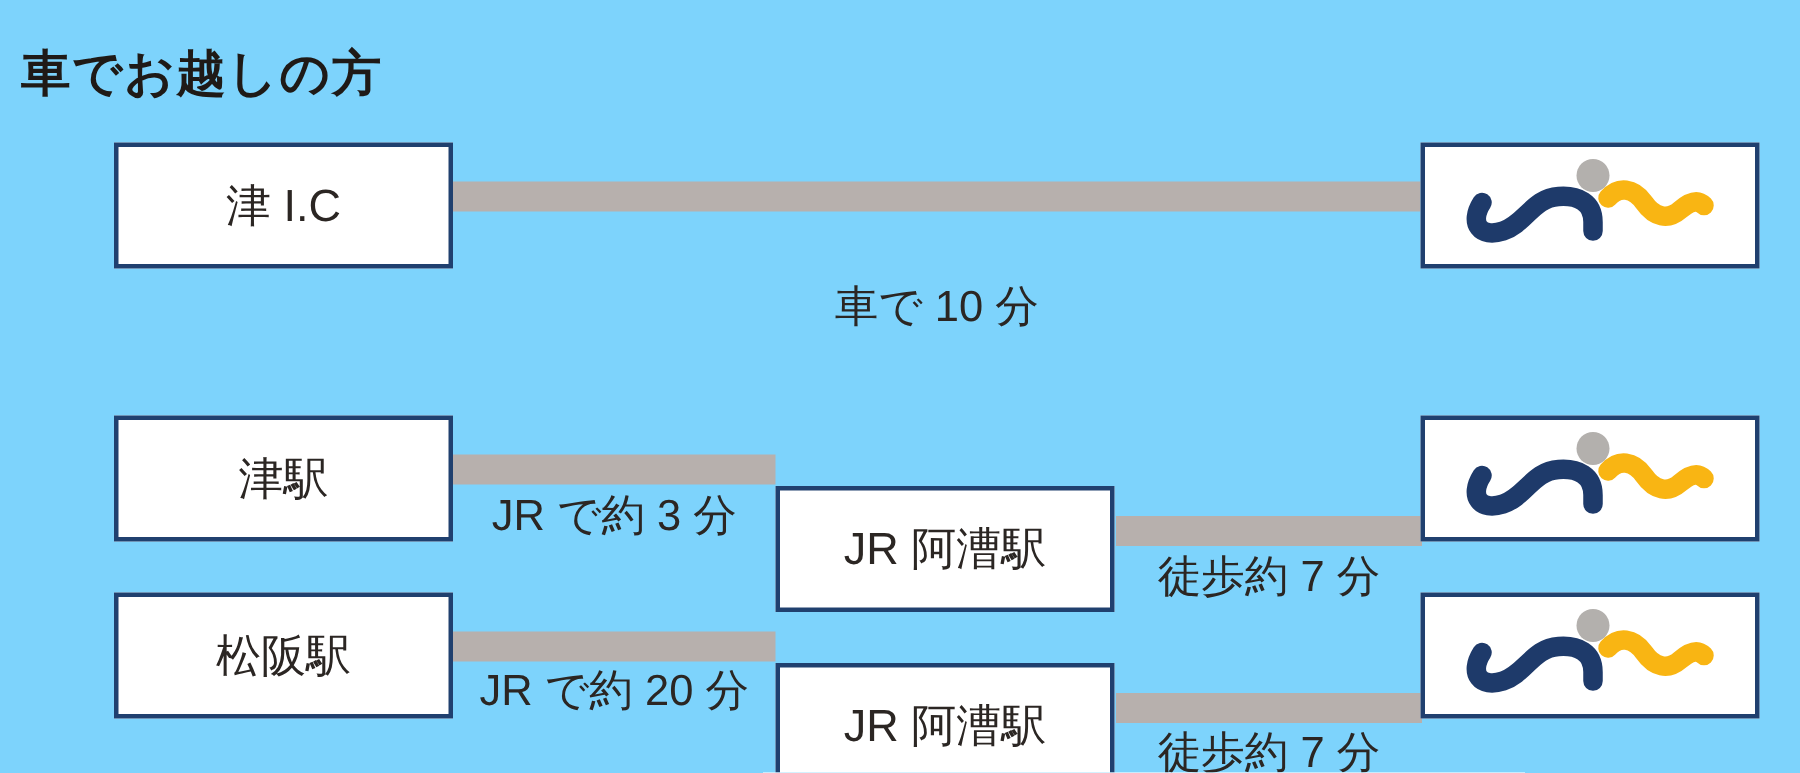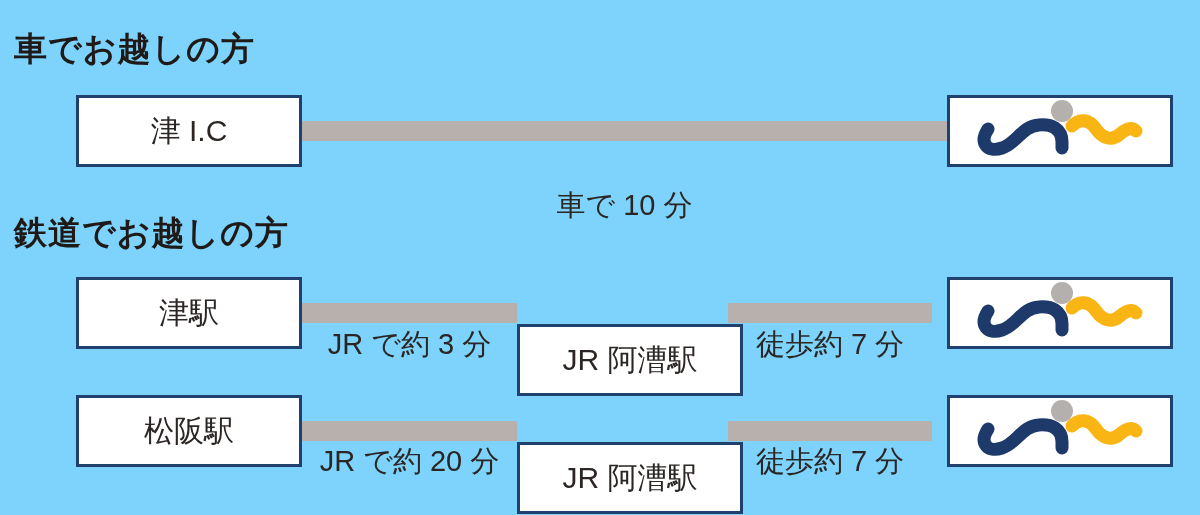--- a/index.html
+++ b/index.html
@@ -25,21 +25,21 @@
     font-size:33px;font-weight:bold;
     letter-spacing:1px;
     color:var(--heading-text);
     white-space:nowrap;
     line-height:40px;
   }
   .h-car{top:29px;}
   .h-train{top:213px;}
   .box{
     position:absolute;
-    width:226px;height:72px;
+    width:226px;height:84px;
     border:3px solid var(--box-border);
     background:#fff;
     display:flex;align-items:center;justify-content:center;
     font-size:30px;color:var(--label-text);
     white-space:nowrap;
     text-align:center;
   }
   .r1{top:95px;}
   .r2{top:277px;}
   .r3{top:395px;}
@@ -48,21 +48,21 @@
   .c3{left:947px;}
   .bar{
     position:absolute;height:20px;
     background:var(--bar);
   }
   .bar.y1{top:121px;}
   .bar.y2{top:303px;}
   .bar.y3{top:421px;}
   .span-full{left:302px;width:645px;}
   .span-a{left:302px;width:215px;}
-  .span-b{left:728px;width:204px;}
+  .span-b{left:744px;width:204px;margin-top:41px;}
   .bar-label{
     position:absolute;
     font-size:29px;line-height:34px;
     color:var(--label-text);
     text-align:center;white-space:nowrap;
   }
   .bar-label.y1{top:145px;margin-top:43px;}
   .bar-label.y2{top:327px;}
   .bar-label.y3{top:444px;}
   .logo-box{padding:0;}
@@ -89,21 +89,20 @@
     <span>津 I.C</span>
   </div>
   <div class="bar y1 span-full"></div>
   <div class="bar-label y1 span-full">車で 10 分</div>
   <div class="box logo-box r1 c3">
     <svg class="logo-svg">
         <use href="#swimmer-logo"></use>
       </svg>
   </div>
 
-  <div class="heading h-train">鉄道でお越しの方</div>
 
   <div class="box r2 c1">
     <span>津駅</span>
   </div>
   <div class="bar y2 span-a"></div>
   <div class="bar-label y2 span-a">JR で約 3 分</div>
   <div class="box r2 c2">
     <span>JR 阿漕駅</span>
   </div>
   <div class="bar y2 span-b"></div>

